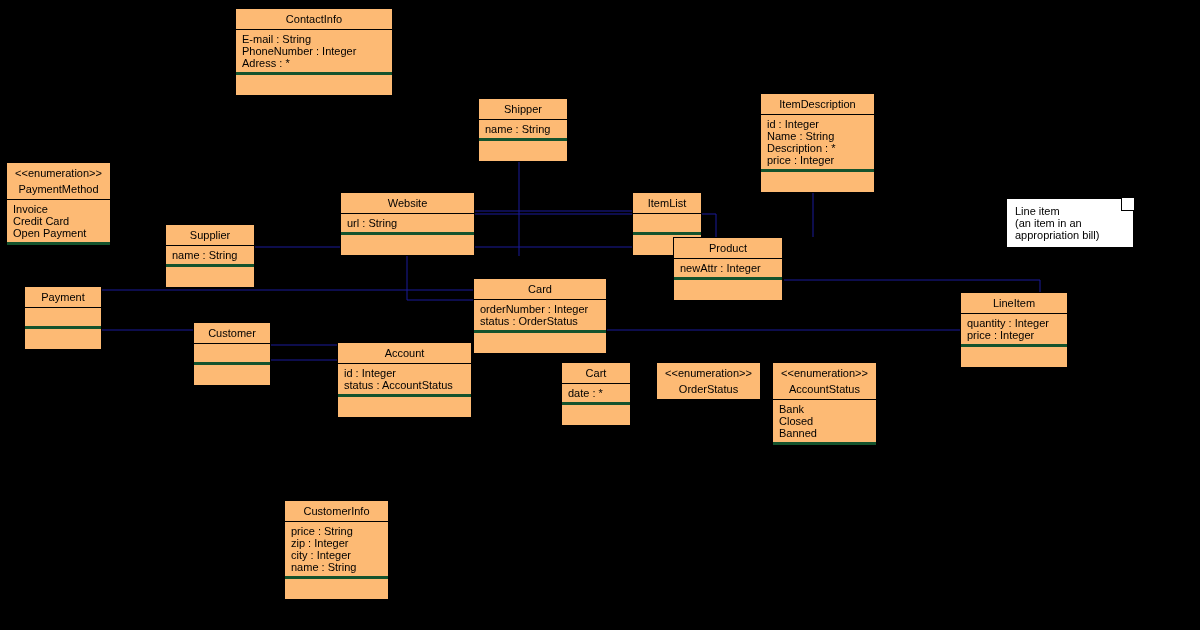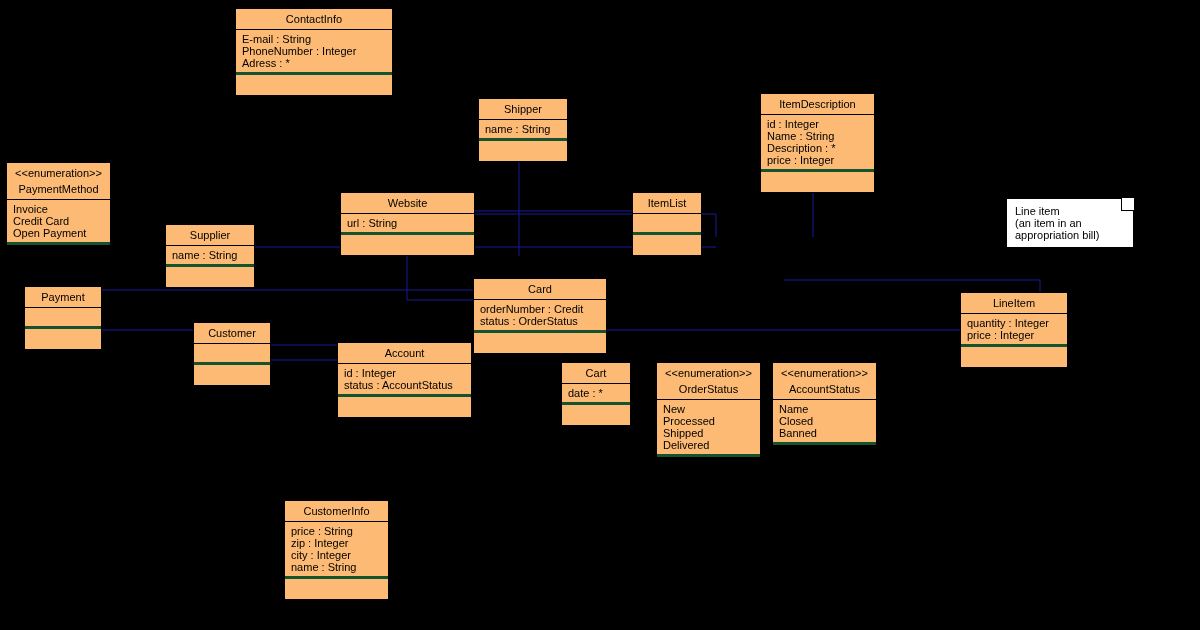--- a/index.html
+++ b/index.html
@@ -93,25 +93,32 @@
 </div>
 
 <div class="cls" style="left:165px;top:224px;width:90px">
   <div class="title">Supplier</div>
   <div class="attrs">
         <div>name : String</div>
       </div>
   <div class="ops"></div>
 </div>
 
+<div class="cls" style="left:673px;top:237px;width:110px">
+  <div class="title">Product</div>
+  <div class="attrs">
+        <div>newAttr : Integer</div>
+      </div>
+  <div class="ops"></div>
+</div>
 
 <div class="cls" style="left:473px;top:278px;width:134px">
   <div class="title">Card</div>
   <div class="attrs">
-        <div>orderNumber : Credit</div>
+        <div>orderNumber : Integer</div>
         <div>status : OrderStatus</div>
       </div>
   <div class="ops"></div>
 </div>
 
 <div class="cls" style="left:24px;top:286px;width:78px">
   <div class="title">Payment</div>
   <div class="attrs">&nbsp;</div>
   <div class="ops"></div>
 </div>
@@ -144,33 +151,27 @@
   <div class="title">Cart</div>
   <div class="attrs">
         <div>date : *</div>
       </div>
   <div class="ops"></div>
 </div>
 
 <div class="cls" style="left:656px;top:362px;width:105px">
   <div class="title stereo">&lt;&lt;enumeration&gt;&gt;</div>
   <div class="title">OrderStatus</div>
-  <div class="attrs">
-        <div>New</div>
-        <div>Processed</div>
-        <div>Shipped</div>
-        <div>Delivered</div>
-      </div>
 </div>
 
 <div class="cls" style="left:772px;top:362px;width:105px">
   <div class="title stereo">&lt;&lt;enumeration&gt;&gt;</div>
   <div class="title">AccountStatus</div>
   <div class="attrs">
-        <div>Name</div>
+        <div>Bank</div>
         <div>Closed</div>
         <div>Banned</div>
       </div>
 </div>
 
 <div class="cls" style="left:284px;top:500px;width:105px">
   <div class="title">CustomerInfo</div>
   <div class="attrs">
         <div>price : String</div>
         <div>zip : Integer</div>

